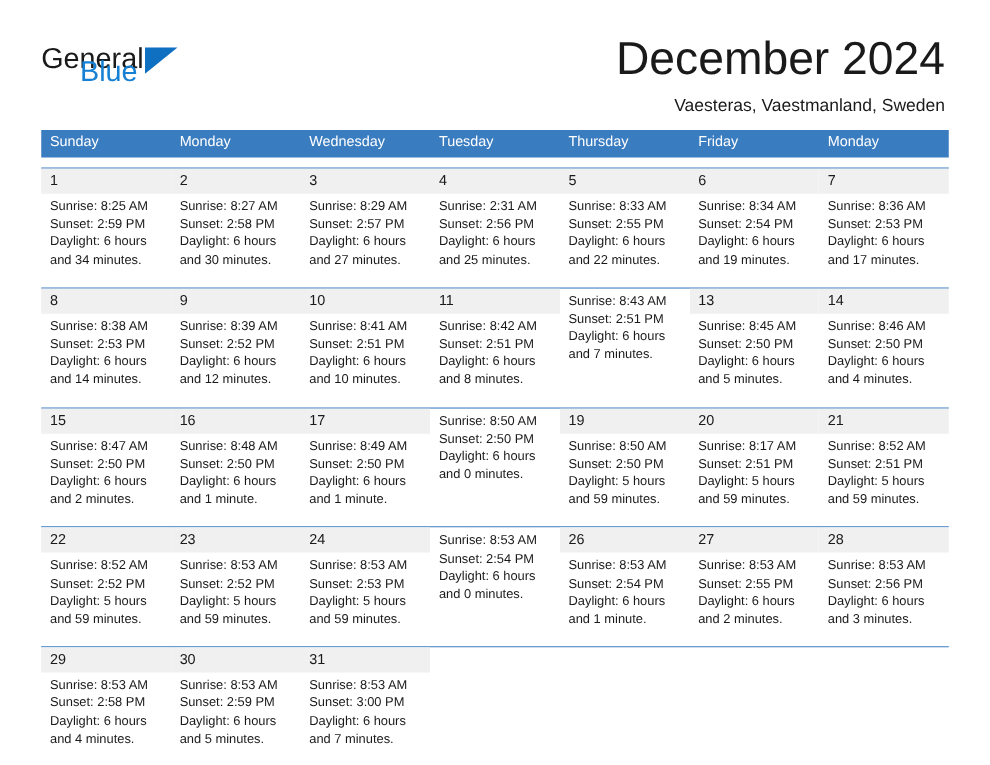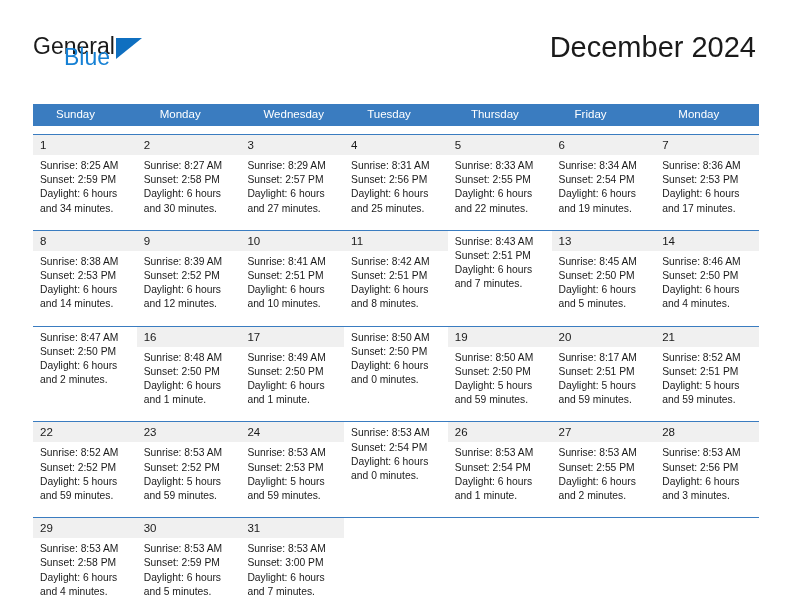--- a/index.html
+++ b/index.html
@@ -62,21 +62,21 @@
     top: 11px;
     font-size: 23px;
     color: #1580d4;
     line-height: 26px;
     font-weight: 400;
   }
   .title {
     position: absolute;
     right: 36px;
     top: 30px;
-    font-size: 29px;
+    font-size: 37px;
     font-weight: 400;
     color: #1a1a1a;
     text-align: right;
     line-height: 34px;
     white-space: nowrap;
   }
   .subtitle {
     position: absolute;
     right: 36px;
     top: 76px;
@@ -101,21 +101,20 @@
     background: #3a7cc0;
   }
   .dow {
     width: 103.714px;
     box-sizing: border-box;
     padding: 4px 0 5px 7px;
     font-size: 11.5px;
     color: #ffffff;
     line-height: 13px;
     white-space: nowrap;
-    margin-left: 16px;
   }
   .week {
     width: 726px;
     margin-top: 8px;
     border-top: 1px solid #3a7cc0;
   }
   .week-days {
     display: flex;
     width: 726px;
   }
@@ -156,20 +155,21 @@
 
   <div class="top">
 
     <div class="logo">
       <span class="logo-general">General</span>
       <span class="logo-tri"></span>
       <span class="logo-blue">Blue</span>
     </div>
 
     <div class="title">December 2024</div>
+    <div class="subtitle">Vaesteras, Vaestmanland, Sweden</div>
 
   </div>
 
   <div class="calendar">
 
     <div class="dow-row">
       <div class="dow">Sunday</div>
       <div class="dow">Monday</div>
       <div class="dow">Wednesday</div>
       <div class="dow">Tuesday</div>
@@ -203,21 +203,21 @@
           <div class="cell-body">
             <div>Sunrise: 8:29 AM</div>
             <div>Sunset: 2:57 PM</div>
             <div>Daylight: 6 hours</div>
             <div>and 27 minutes.</div>
           </div>
         </div>
         <div class="cell filled">
           <div class="daynum">4</div>
           <div class="cell-body">
-            <div>Sunrise: 8:31 AM</div>
+            <div>Sunrise: 2:31 AM</div>
             <div>Sunset: 2:56 PM</div>
             <div>Daylight: 6 hours</div>
             <div>and 25 minutes.</div>
           </div>
         </div>
         <div class="cell filled">
           <div class="daynum">5</div>
           <div class="cell-body">
             <div>Sunrise: 8:33 AM</div>
             <div>Sunset: 2:55 PM</div>
@@ -309,20 +309,21 @@
             <div>Daylight: 6 hours</div>
             <div>and 4 minutes.</div>
           </div>
         </div>
       </div>
     </div>
 
     <div class="week">
       <div class="week-days">
         <div class="cell filled">
+          <div class="daynum">15</div>
           <div class="cell-body">
             <div>Sunrise: 8:47 AM</div>
             <div>Sunset: 2:50 PM</div>
             <div>Daylight: 6 hours</div>
             <div>and 2 minutes.</div>
           </div>
         </div>
         <div class="cell filled">
           <div class="daynum">16</div>
           <div class="cell-body">

